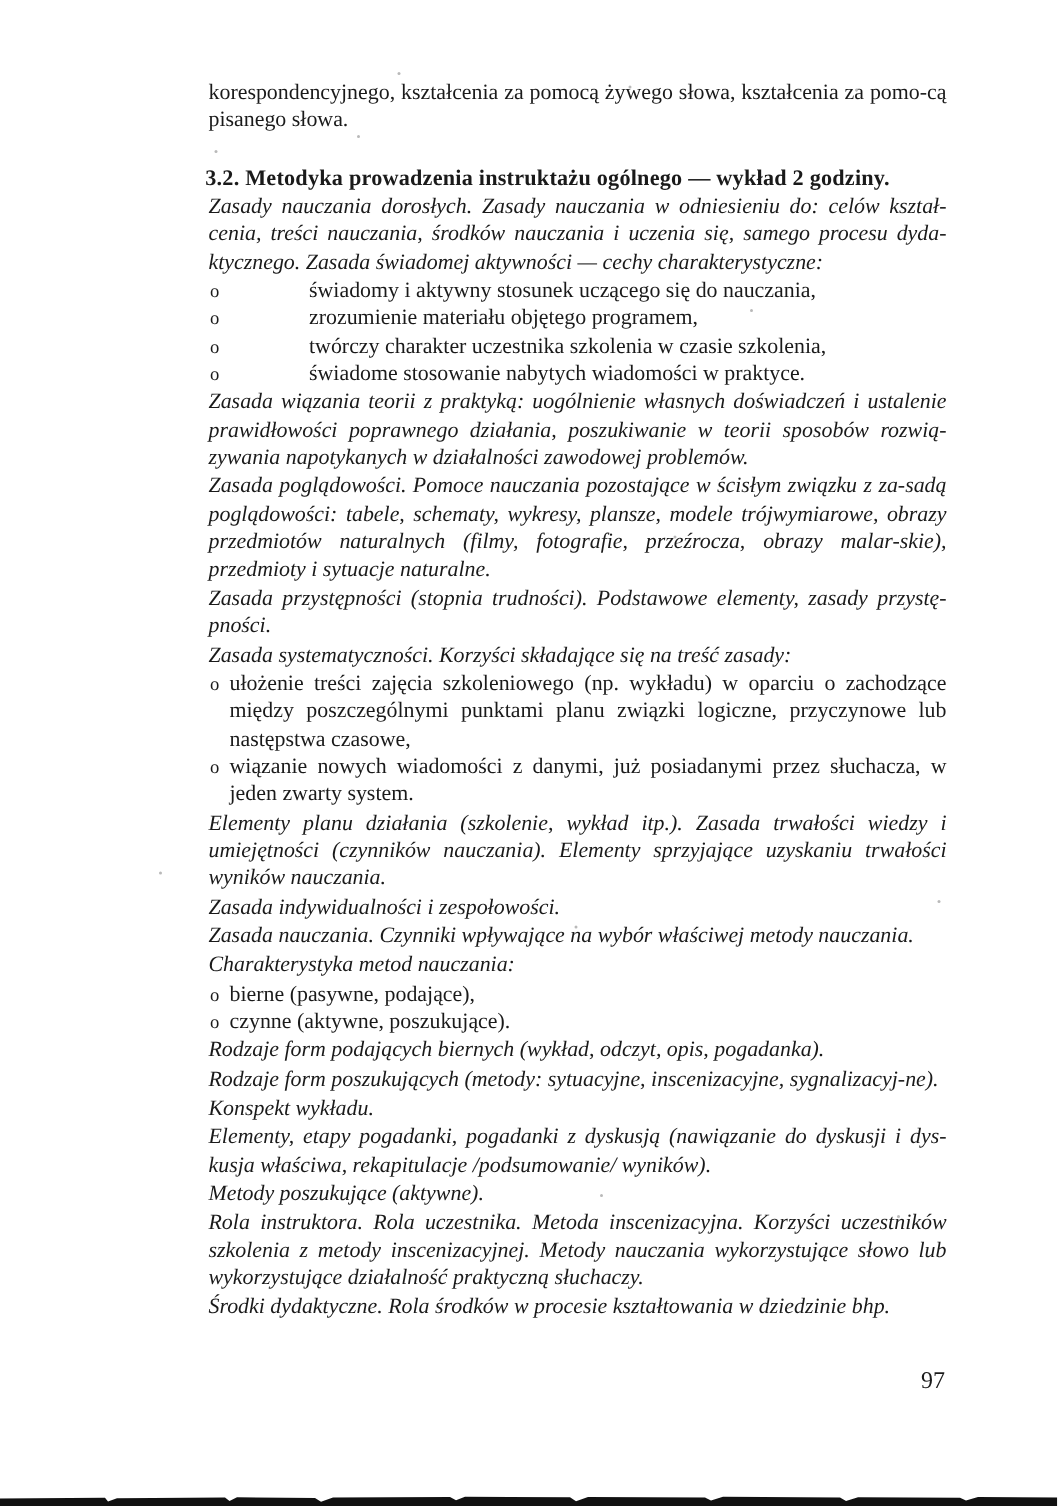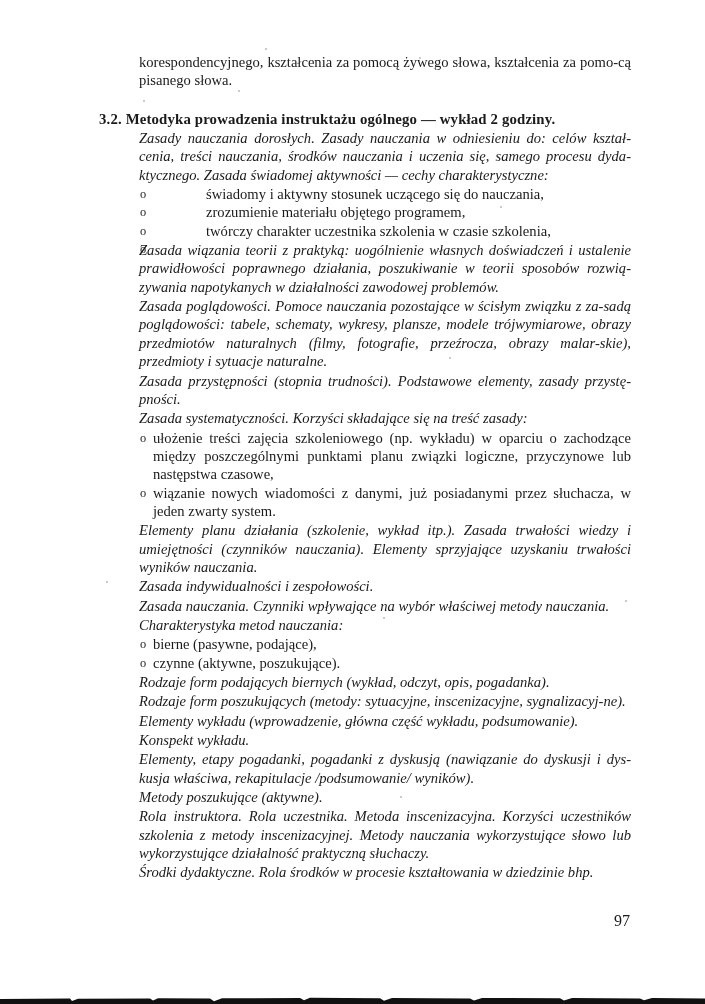--- a/index.html
+++ b/index.html
@@ -50,21 +50,21 @@
     width: 492px;
     font-style: italic;
   }
 
   
   .heading {
     margin: 0;
     font-size: 14.8px;
     line-height: 18.35px;
     font-weight: bold;
-    text-align: left;
+    text-align: center;
     letter-spacing: 0.01em;
   }
 
   .spacer-lg { height: 19px; }
 
   
   ul.blist {
     list-style: none;
     margin: 0;
     padding: 0;
@@ -157,20 +157,21 @@
       <li>
         <span class="marker">o</span>
         <span>zrozumienie materiału objętego programem,</span>
       </li>
       <li>
         <span class="marker">o</span>
         <span>twórczy charakter uczestnika szkolenia w czasie szkolenia,</span>
       </li>
       <li>
         <span class="marker">o</span>
+        <span>świadome stosowanie nabytych wiadomości w praktyce.</span>
       </li>
     </ul>
 
     <p class="para body">Zasada wiązania teorii z praktyką: uogólnienie własnych doświadczeń i ustalenie prawidłowości poprawnego działania, poszukiwanie w teorii sposobów rozwią-zywania napotykanych w działalności zawodowej problemów.</p>
 
     <p class="para body">Zasada poglądowości. Pomoce nauczania pozostające w ścisłym związku z za-sadą poglądowości: tabele, schematy, wykresy, plansze, modele trójwymiarowe, obrazy przedmiotów naturalnych (filmy, fotografie, przeźrocza, obrazy malar-skie), przedmioty i sytuacje naturalne.</p>
 
     <p class="para body">Zasada przystępności (stopnia trudności). Podstawowe elementy, zasady przystę-pności.</p>
 
     <p class="para body">Zasada systematyczności. Korzyści składające się na treść zasady:</p>
@@ -202,21 +203,20 @@
       <li class="nowrap-item">
         <span class="marker">o</span>
         <span>czynne (aktywne, poszukujące).</span>
       </li>
     </ul>
 
     <p class="para body">Rodzaje form podających biernych (wykład, odczyt, opis, pogadanka).</p>
 
     <p class="para body">Rodzaje form poszukujących (metody: sytuacyjne, inscenizacyjne, sygnalizacyj-ne).</p>
 
-    <p class="para body">Elementy wykładu (wprowadzenie, główna część wykładu, podsumowanie).</p>
 
     <p class="para body">Konspekt wykładu.</p>
 
     <p class="para body">Elementy, etapy pogadanki, pogadanki z dyskusją (nawiązanie do dyskusji i dys-kusja właściwa, rekapitulacje /podsumowanie/ wyników).</p>
 
 
     <p class="para body">Metody poszukujące (aktywne).</p>
 
 
     <p class="para body">Rola instruktora. Rola uczestnika. Metoda inscenizacyjna. Korzyści uczestników szkolenia z metody inscenizacyjnej. Metody nauczania wykorzystujące słowo lub wykorzystujące działalność praktyczną słuchaczy.</p>

